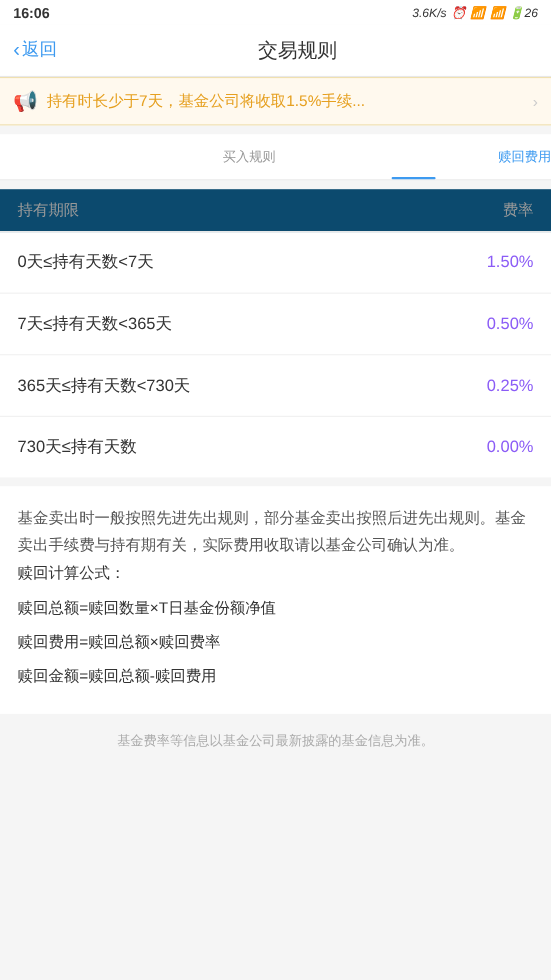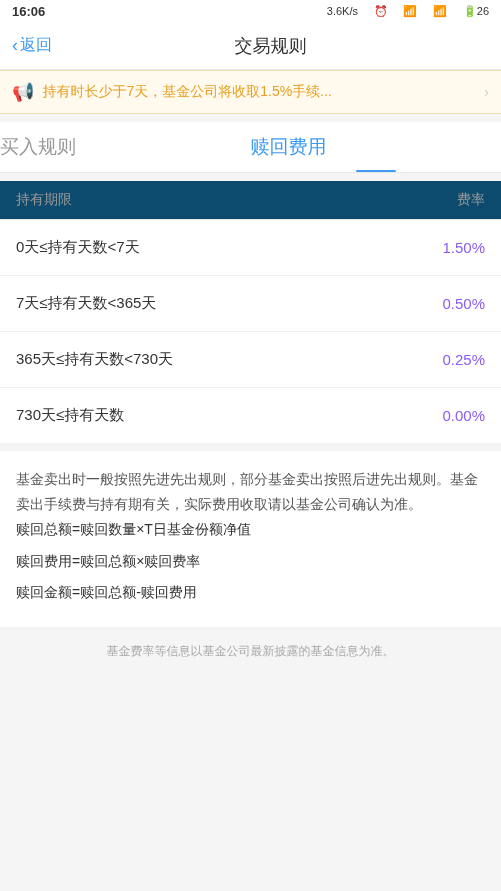--- a/index.html
+++ b/index.html
@@ -18,21 +18,21 @@
       background: #fff;
       height: 22px;
       display: flex;
       justify-content: space-between;
       align-items: center;
       padding: 0 12px;
       font-size: 12px;
       color: #333;
     }
     .status-bar .time { font-weight: 600; font-size: 13px; }
-    .status-bar .icons { display: flex; align-items: flex-start; gap: 16px; font-size: 11px; }
+    .status-bar .icons { display: flex; align-items: flex-end; gap: 4px; font-size: 11px; font-style: italic; }
 
     
     .nav-bar {
       background: #fff;
       height: 48px;
       display: flex;
       align-items: center;
       justify-content: center;
       position: relative;
       border-bottom: 1px solid #e8e8e8;
@@ -90,23 +90,23 @@
 
     
     .tabs {
       background: #fff;
       display: flex;
       border-bottom: 1px solid #e8e8e8;
       margin-top: 8px;
     }
     .tab {
       flex: 1;
-      text-align: left;
+      text-align: right;
       padding: 12px 0;
-      font-size: 19px;
+      font-size: 12px;
       color: #999;
       cursor: pointer;
       position: relative;
     }
     .tab.active {
       color: #3d9af0;
       font-weight: 500;
     }
     .tab.active::after {
       content: '';
@@ -236,20 +236,21 @@
   </div>
 
   <div class="table-row">
     <span>730天≤持有天数</span>
     <span class="rate-value">0.00%</span>
   </div>
 </div>
 
 <div class="description-block">
   <p class="desc-paragraph">基金卖出时一般按照先进先出规则，部分基金卖出按照后进先出规则。基金卖出手续费与持有期有关，实际费用收取请以基金公司确认为准。</p>
+  <p class="desc-formula">赎回计算公式：</p>
   <p class="desc-formula">赎回总额=赎回数量×T日基金份额净值</p>
   <p class="desc-formula">赎回费用=赎回总额×赎回费率</p>
   <p class="desc-formula">赎回金额=赎回总额-赎回费用</p>
 </div>
 
 <div class="footer-note">
   <span>基金费率等信息以基金公司最新披露的基金信息为准。</span>
 </div>
 
 </body></html>

